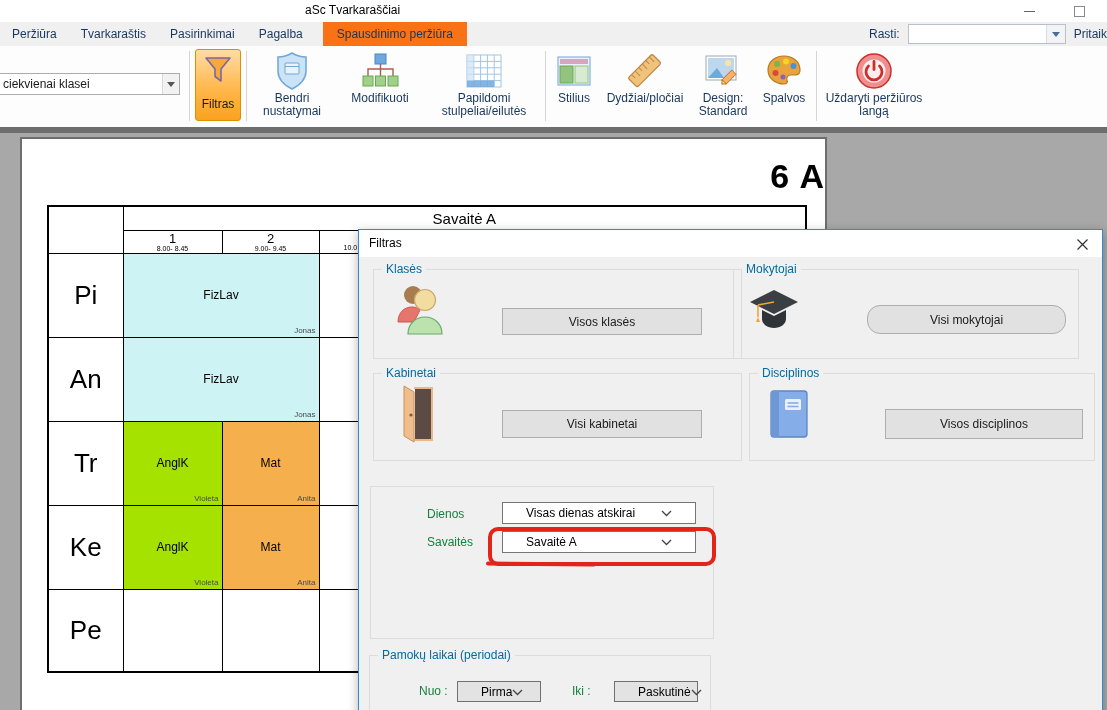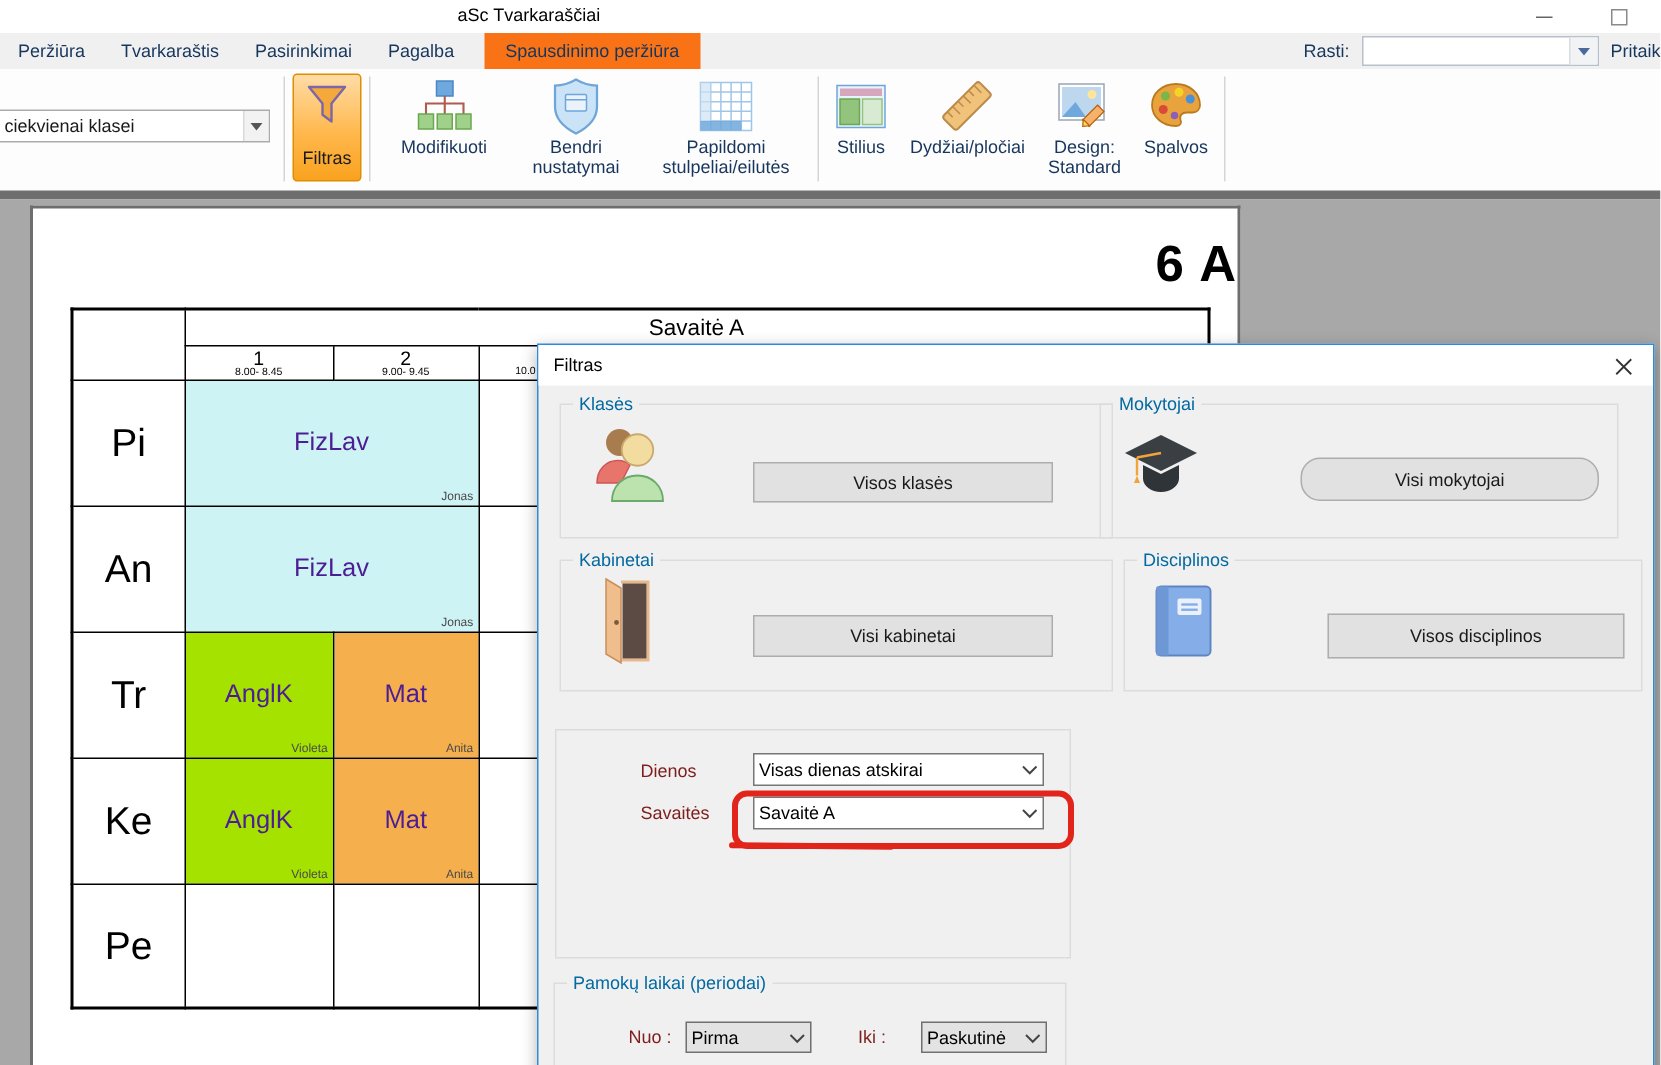--- a/index.html
+++ b/index.html
@@ -55,39 +55,39 @@
   .tt .hweek { height:24px; text-align:center; font-size:15px; color:#000; }
   .tt .hperiod { height:23px; position:relative; }
   .tt .hperiod .pnum { display:block; text-align:center; font-size:13px; line-height:12px; margin-top:2px; }
   .tt .hperiod .ptime { display:block; text-align:center; font-size:7px; line-height:7px; color:#000; }
   .tt .hperiod3 { position:relative; }
   .tt .hperiod3 .pnum { position:absolute; left:44px; top:3px; font-size:13px; }
   .tt .hperiod3 .ptime { position:absolute; left:24px; bottom:2px; font-size:7px; }
   .tt .dayrow { height:83px; }
   .tt .daycell { text-align:center; font-size:26px; color:#000; }
   .lesson { position:relative; height:83px; display:flex; align-items:center; justify-content:center; }
-  .lesson .subject { font-size:17px; color:#4c1d95; }
+  .lesson .subject { font-size:12px; color:#000000; }
   .lesson .teacher { position:absolute; right:3px; bottom:2px; font-size:8px; color:#4a4a4a; }
   .bg-cyan { background:#CEF3F5; }
   .bg-green { background:#A6E200; }
   .bg-orange { background:#F6AF4D; }
 
   
   .dialog { position:absolute; left:358px; top:229px; width:745px; height:500px; background:#F0F0F0; border:1px solid #2E8BD8; box-shadow:0 3px 10px rgba(0,0,0,.3); }
   .dlg-titlebar { position:absolute; left:0; top:0; width:100%; height:27px; background:#fff; }
   .dlg-title { position:absolute; left:10px; top:6px; font-size:12px; color:#000; }
   .dlg-close { position:absolute; right:13px; top:7px; width:14px; height:14px; display:flex; align-items:center; justify-content:center; }
   .groupbox { position:absolute; border:1px solid #DCDCDC; }
   .groupbox .glabel { position:absolute; top:-8px; left:8px; background:#F0F0F0; padding:0 4px; font-size:12px; color:#0369a1; }
   .win-btn { position:absolute; background:#E1E1E1; border:1px solid #ADADAD; font-size:12px; color:#1a1a1a; display:flex; align-items:center; justify-content:center; font-family:inherit; }
   .gicon { position:absolute; }
-  .combo { position:absolute; background:#fff; border:1px solid #767676; font-size:12px; color:#000; display:flex; align-items:center; padding:0 3px; }
+  .combo { position:absolute; background:#fff; border:1px solid #767676; font-size:12px; color:#000; display:flex; align-items:center; padding:0 23px; }
   .combo .chev { margin-left:auto; }
   .combo-gray { background:#E3E3E3; border-color:#707070; }
-  .flabel { position:absolute; font-size:12px; color:#7f1d1d; }
+  .flabel { position:absolute; font-size:12px; color:#15803d; }
   .red-annotation { position:absolute; left:117px; top:40px; width:228px; height:39px; border:4px solid #E1251B; border-radius:10px; }
   .red-annotation::after { content:""; position:absolute; left:-6px; bottom:-4px; width:110px; height:4px; background:#E1251B; border-radius:2px; transform:rotate(.6deg); }
 </style>
 </head>
 <body>
 
 <div class="titlebar">
   <span class="wtitle">aSc Tvarkaraščiai</span>
   <div class="winbtn btn-min">
       <span class="glyph"></span>
@@ -128,42 +128,42 @@
       <span class="ticon">
         <svg width="30" height="28" viewBox="0 0 30 28">
             <path d="M3 2 h24 l-9 11 v12 l-6-4.5 v-7.5 z" fill="#F5A93B" stroke="#7C66A8" stroke-width="1.6" stroke-linejoin="round"></path>
           </svg>
       </span>
       <span class="tlabel">Filtras</span>
     </div>
 
     <span class="vsep"></span>
 
+    <div class="tool w78">
+      <span class="ticon">
+        <svg width="36" height="40" viewBox="0 0 36 40">
+            <path d="M18 2c5 3 10 4 14 4v14c0 10-8 15-14 18C12 35 4 30 4 20V6c4 0 9-1 14-4z" fill="#CBE3F7" stroke="#6FA6D8" stroke-width="1.5"></path>
+            <rect x="11" y="12" width="14" height="11" rx="1" fill="#EAF3FC" stroke="#6FA6D8"></rect>
+            <line x1="11" y1="15.5" x2="25" y2="15.5" stroke="#6FA6D8"></line>
+          </svg>
+      </span>
+      <span class="tlabel">Bendri nustatymai</span>
+    </div>
+
     <div class="tool w90">
       <span class="ticon">
         <svg width="38" height="38" viewBox="0 0 38 38">
             <rect x="14" y="2" width="11" height="10" fill="#6FA8DC" stroke="#4A86C8"></rect>
             <path d="M19.5 12v5 M7 24v-7h25v7 M19.5 17v7" fill="none" stroke="#B05A50" stroke-width="1.4"></path>
             <rect x="2" y="24" width="10" height="10" fill="#9FD18B" stroke="#6AA84F"></rect>
             <rect x="14.5" y="24" width="10" height="10" fill="#9FD18B" stroke="#6AA84F"></rect>
             <rect x="27" y="24" width="10" height="10" fill="#9FD18B" stroke="#6AA84F"></rect>
           </svg>
       </span>
       <span class="tlabel">Modifikuoti</span>
-    </div>
-
-    <div class="tool w78">
-      <span class="ticon">
-        <svg width="36" height="40" viewBox="0 0 36 40">
-            <path d="M18 2c5 3 10 4 14 4v14c0 10-8 15-14 18C12 35 4 30 4 20V6c4 0 9-1 14-4z" fill="#CBE3F7" stroke="#6FA6D8" stroke-width="1.5"></path>
-            <rect x="11" y="12" width="14" height="11" rx="1" fill="#EAF3FC" stroke="#6FA6D8"></rect>
-            <line x1="11" y1="15.5" x2="25" y2="15.5" stroke="#6FA6D8"></line>
-          </svg>
-      </span>
-      <span class="tlabel">Bendri nustatymai</span>
     </div>
 
     <div class="tool w112">
       <span class="ticon">
         <svg width="38" height="36" viewBox="0 0 38 36">
             <rect x="2" y="2" width="34" height="32" fill="#fff" stroke="#9FC5E8"></rect>
             <g stroke="#9FC5E8">
               <line x1="2" y1="8.4" x2="36" y2="8.4"></line>
               <line x1="2" y1="14.8" x2="36" y2="14.8"></line>
               <line x1="2" y1="21.2" x2="36" y2="21.2"></line>
@@ -238,20 +238,31 @@
             <circle cx="27.5" cy="12" r="3" fill="#4A90D9"></circle>
             <circle cx="9.5" cy="19" r="3" fill="#D94A3A"></circle>
             <circle cx="17" cy="23" r="2.5" fill="#8E5FB8"></circle>
           </svg>
       </span>
       <span class="tlabel">Spalvos</span>
     </div>
 
     <span class="vsep"></span>
 
+    <div class="tool w104">
+      <span class="ticon">
+        <svg width="38" height="38" viewBox="0 0 38 38">
+            <circle cx="19" cy="19" r="17" fill="#F08E8E" stroke="#C9302C" stroke-width="1.5"></circle>
+            <circle cx="19" cy="19" r="11.5" fill="#FDEDED"></circle>
+            <path d="M13.5 14a8 8 0 1 0 11 0" fill="none" stroke="#C9302C" stroke-width="2.8" stroke-linecap="round"></path>
+            <line x1="19" y1="9.5" x2="19" y2="17.5" stroke="#C9302C" stroke-width="2.8" stroke-linecap="round"></line>
+          </svg>
+      </span>
+      <span class="tlabel">Uždaryti peržiūros langą</span>
+    </div>
   </div>
 </div>
 
 <div class="sepband"></div>
 
 <div class="preview">
   <div class="page">
     <div class="page-title">6 A</div>
 
     <table class="tt">

